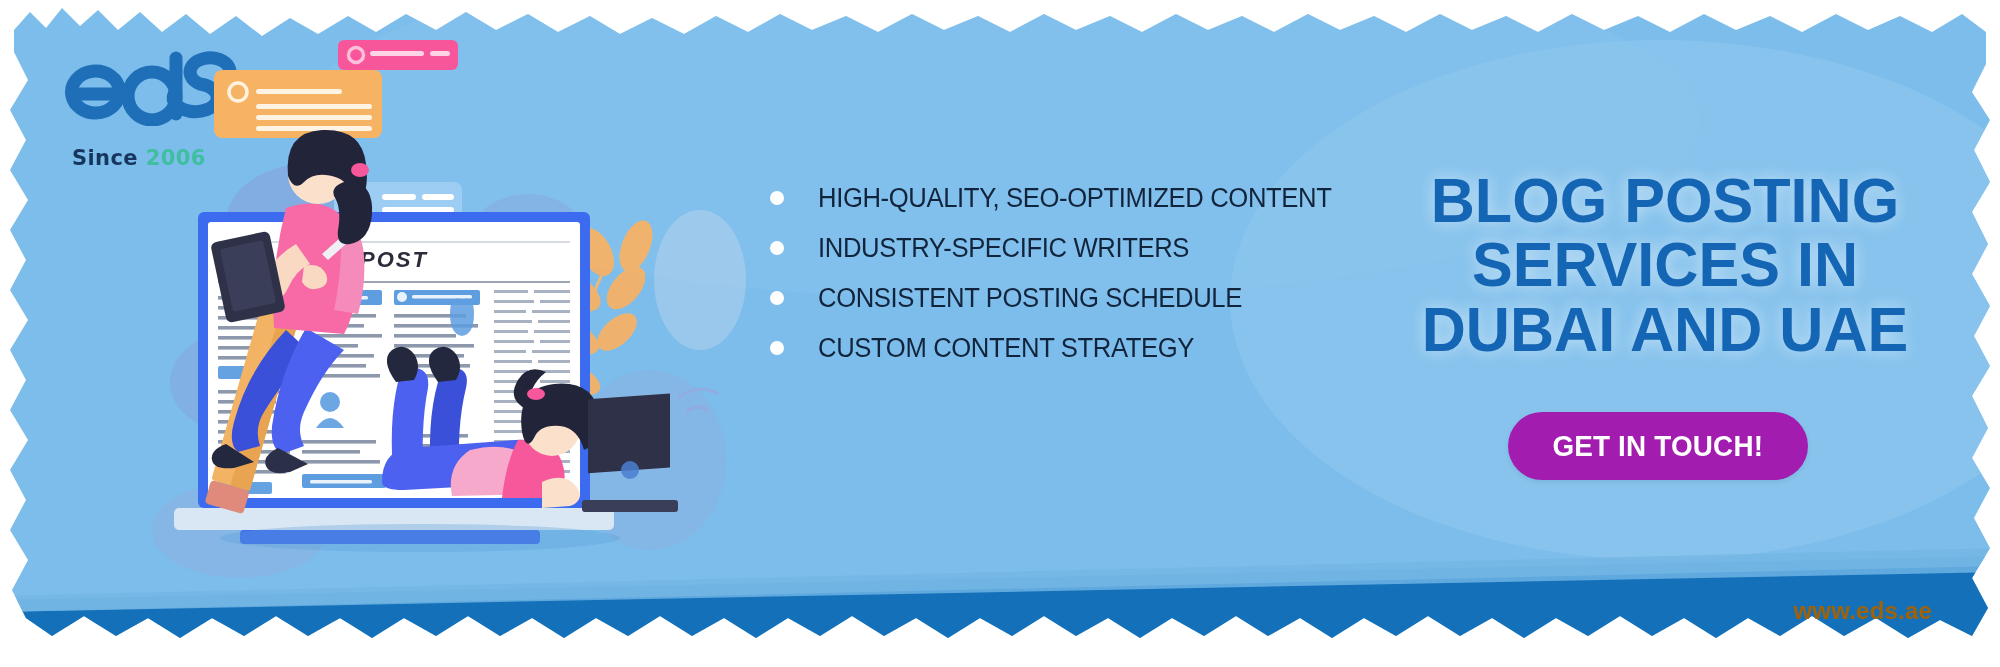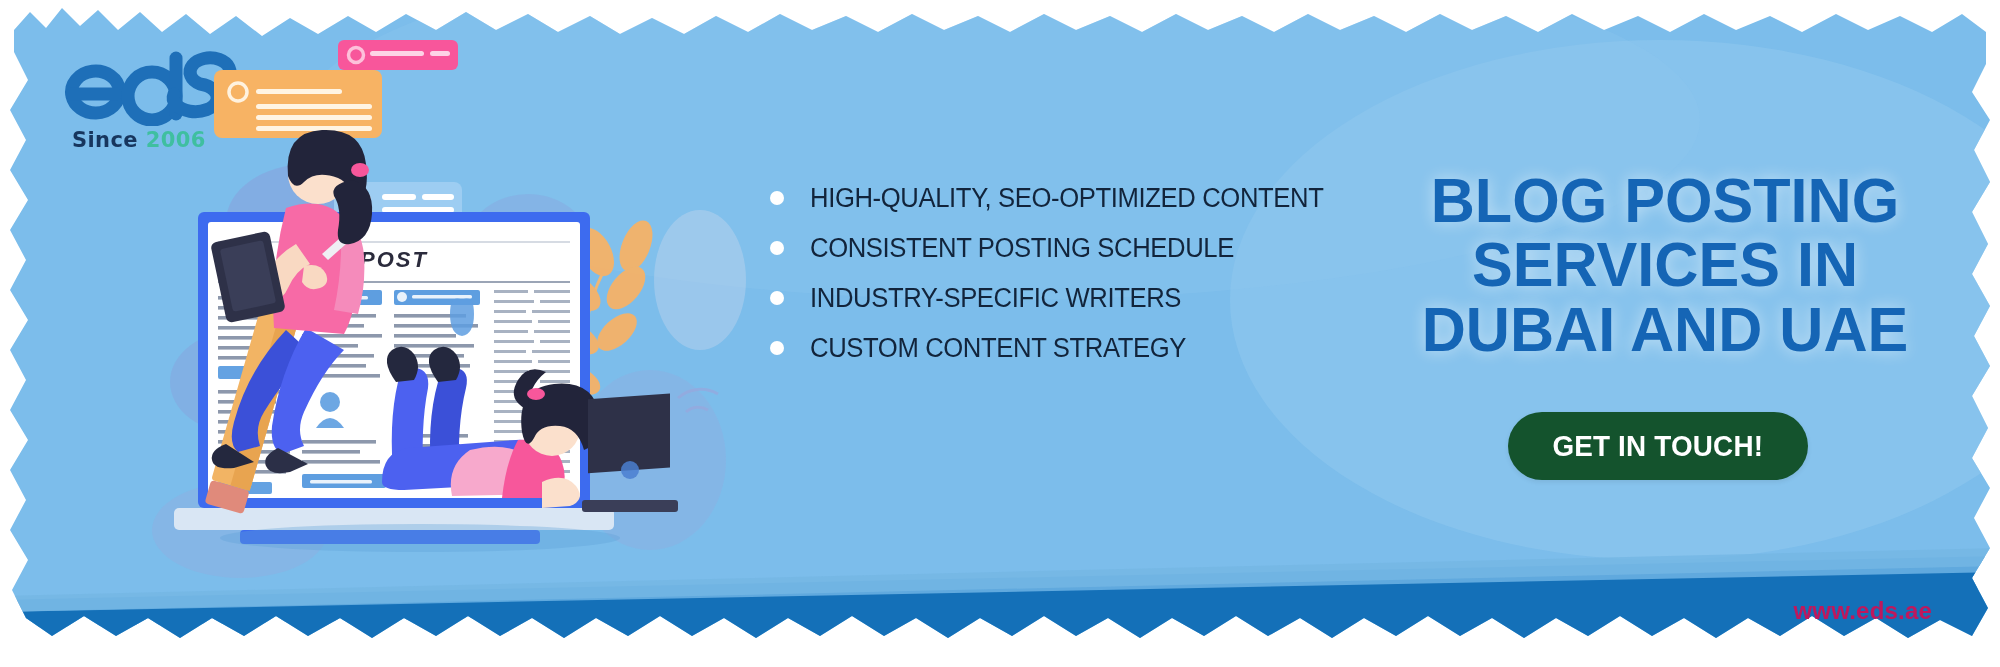--- a/index.html
+++ b/index.html
@@ -7,52 +7,52 @@
 
   .banner{position:relative;width:2000px;height:667px;background:#ffffff;overflow:hidden;}
 
   
   .canvas-wrap{position:absolute;inset:0;}
   .canvas-svg{position:absolute;inset:0;width:2000px;height:667px;display:block;}
 
   
   .logo{position:absolute;left:60px;top:48px;width:200px;}
   .logo-mark{display:block;}
-  .logo-since{margin-top:2px;margin-left:12px;font-size:21px;font-weight:bold;letter-spacing:.4px;
+  .logo-since{margin-top:20px;margin-left:12px;font-size:21px;font-weight:bold;letter-spacing:.4px;
      font-family:"DejaVu Sans",sans-serif;white-space:nowrap;}
   .logo-since .s-word{color:#17365E;}
   .logo-since .s-year{color:#3FBFA0;}
 
   
   .illus{position:absolute;left:90px;top:30px;width:680px;height:600px;font-style:italic;}
   .illus svg{display:block;width:100%;height:100%;}
 
   
   .features{position:absolute;left:770px;top:180px;width:600px;}
-  .feature{display:flex;align-items:center;margin-bottom:14px;height:36px;}
+  .feature{display:flex;align-items:center;margin-bottom:14px;height:36px;gap:8px;}
   .feature .dot{width:14px;height:14px;border-radius:50%;background:#ffffff;flex:0 0 14px;margin-right:26px;}
   .feature .dot.hidden{background:transparent;}
   .feature .txt{font-family:"Liberation Sans",sans-serif;font-size:27px;color:#12243B;
      letter-spacing:-0.4px;white-space:nowrap;transform:scaleX(.95);transform-origin:left center;}
 
   
   .headline{position:absolute;left:1370px;top:168px;width:590px;text-align:center;}
   .headline .line{font-family:"Liberation Sans Narrow","Liberation Sans",sans-serif;
      font-weight:bold;font-size:63px;line-height:1.02;color:#1565B5;letter-spacing:0px;
      text-shadow:0 0 16px rgba(255,255,255,.55);transform:scaleX(.97);transform-origin:center;}
 
   
   .cta{position:absolute;left:1508px;top:412px;width:300px;height:68px;border-radius:34px;
-     background:#14532d;display:flex;align-items:center;justify-content:center;border:none;
+     background:#a21caf;display:flex;align-items:center;justify-content:center;border:none;
      cursor:pointer;box-shadow:0 2px 5px rgba(0,0,0,.08);}
   .cta span{color:#ffffff;font-family:"Liberation Sans",sans-serif;font-weight:bold;font-size:29px;
      letter-spacing:.2px;transform:scaleX(.96);}
 
   
-  .site-url{position:absolute;right:68px;bottom:42px;color:#be185d;font-weight:bold;font-size:24px;
+  .site-url{position:absolute;right:68px;bottom:42px;color:#a16207;font-weight:bold;font-size:24px;
      font-family:"Liberation Sans",sans-serif;letter-spacing:.2px;}
 </style>
 </head>
 <body>
 
 <div class="banner">
 
   <div class="canvas-wrap">
     <svg class="canvas-svg" viewBox="0 0 2000 667" preserveAspectRatio="none">
       <defs>
@@ -362,25 +362,25 @@
     </svg>
   </div>
 
   <ul class="features" style="list-style:none;margin:0;padding:0;">
     <li class="feature">
       <span class="dot"></span>
       <span class="txt">HIGH-QUALITY, SEO-OPTIMIZED CONTENT</span>
     </li>
     <li class="feature">
       <span class="dot"></span>
-      <span class="txt">CONSISTENT POSTING SCHEDULE</span>
+      <span class="txt">INDUSTRY-SPECIFIC WRITERS</span>
     </li>
     <li class="feature">
       <span class="dot"></span>
-      <span class="txt">INDUSTRY-SPECIFIC WRITERS</span>
+      <span class="txt">CONSISTENT POSTING SCHEDULE</span>
     </li>
     <li class="feature">
       <span class="dot"></span>
       <span class="txt">CUSTOM CONTENT STRATEGY</span>
     </li>
   </ul>
 
   <div class="headline">
     <div class="line">BLOG POSTING</div>
     <div class="line">SERVICES IN</div>

